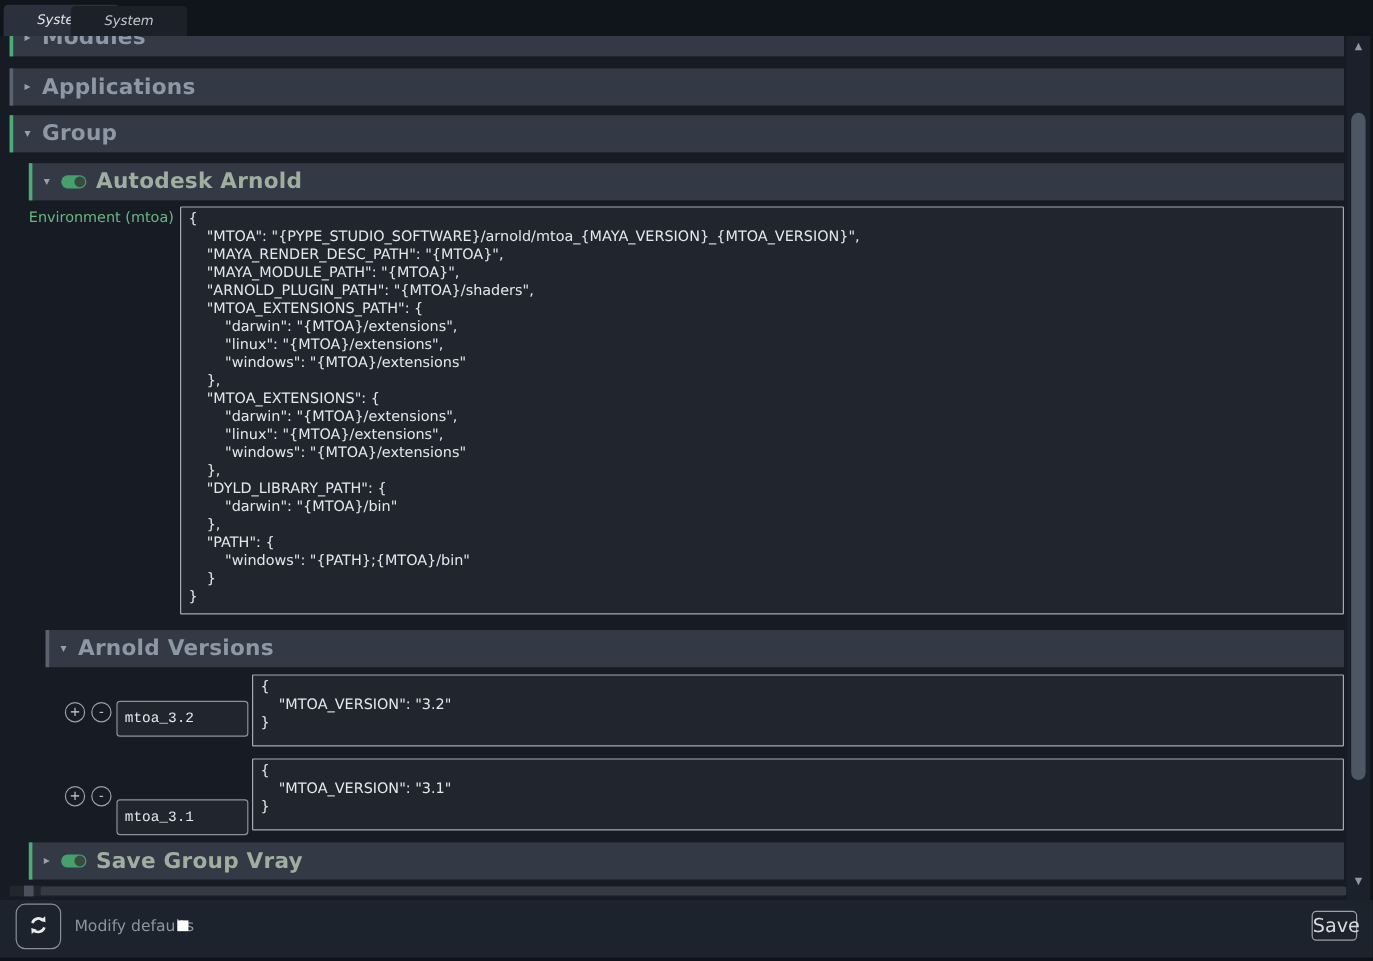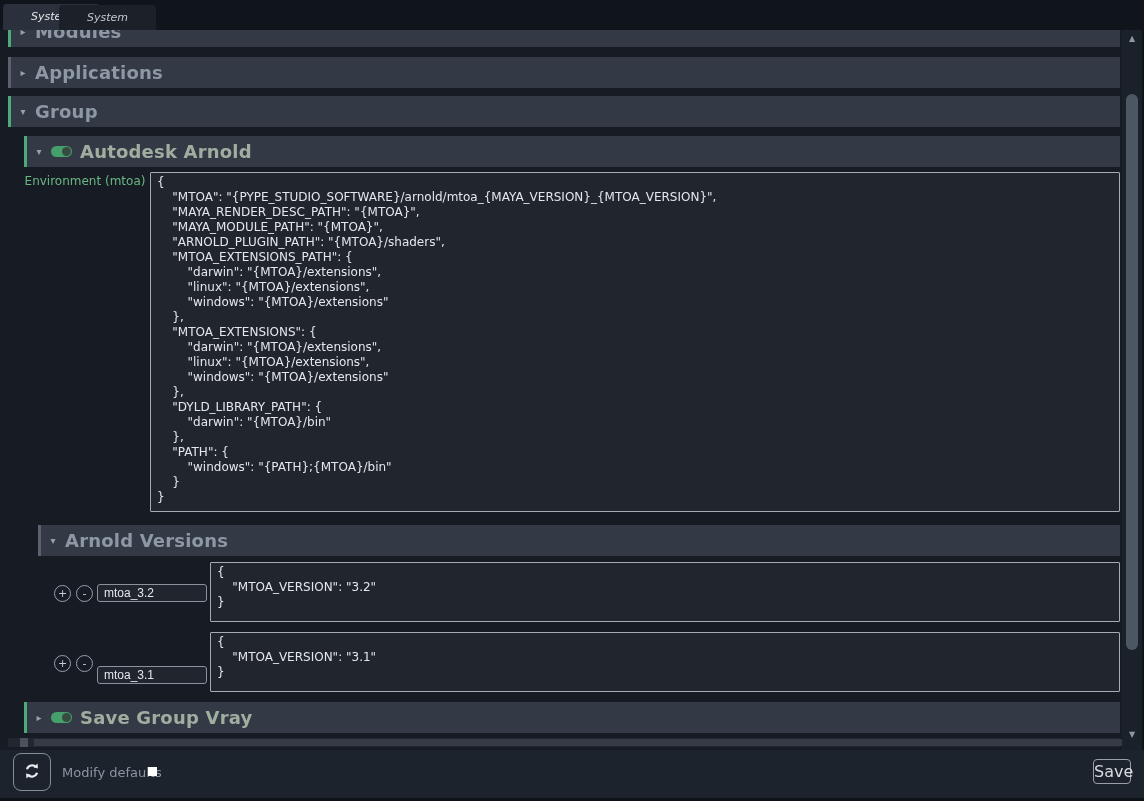--- a/index.html
+++ b/index.html
@@ -51,27 +51,27 @@
   }
 
   
   textarea.json {
     position:absolute; background:#20252e; border:1px solid #a6abb2; border-radius:1px;
     color:#e4e7eb; font-family:"DejaVu Sans","Liberation Sans",sans-serif;
     font-size:12px; line-height:15px; padding:2px 6px;
     white-space:pre; resize:none; overflow:hidden; outline:none;
   }
   .env-label {
-    position:absolute; font-size:12px; color:#69b783; text-align:center;
+    position:absolute; font-size:12px; color:#69b783; text-align:left;
   }
   input.name-field {
-    position:absolute; width:110px; height:18px; background:#20252e;
+    position:absolute; width:110px; height:30px; background:#20252e;
     border:1px solid #8b929c; border-radius:3px; color:#e4e7eb;
     font-size:12px; padding:0 6px; outline:none;
-    font-family:Liberation Sans, sans-serif;
+    font-family:Liberation Mono, monospace;
   }
   .circle-btn {
     position:absolute; width:17px; height:17px; border-radius:50%;
     border:1px solid #99a0a9; background:transparent; color:#c9cdd3;
     font-size:11px; line-height:15px; text-align:center; cursor:pointer; padding:0;
     font-family:"DejaVu Sans","Liberation Sans",sans-serif;
   }
 
   
   .vscroll { position:absolute; left:1122px; top:30px; width:20px; height:720px; background:#1b212b; }

